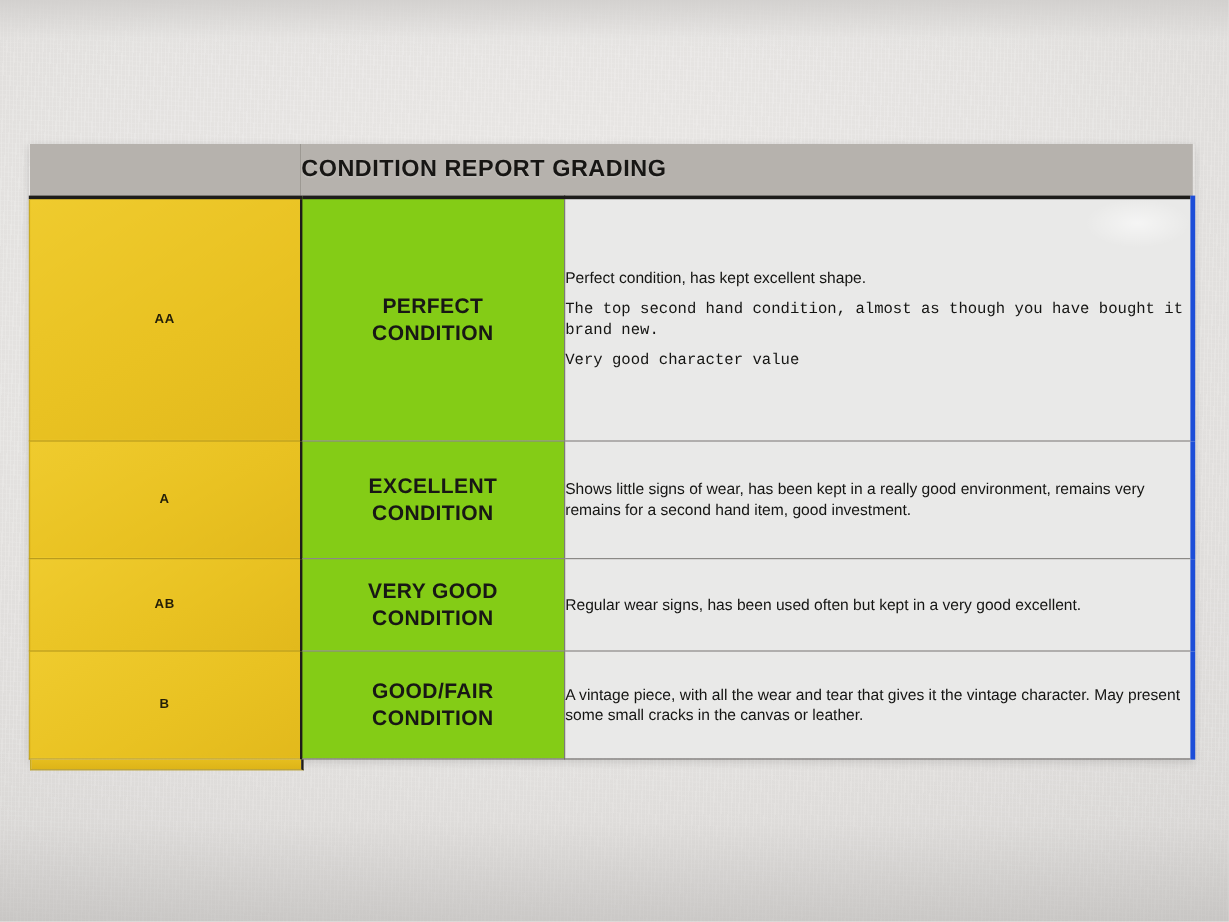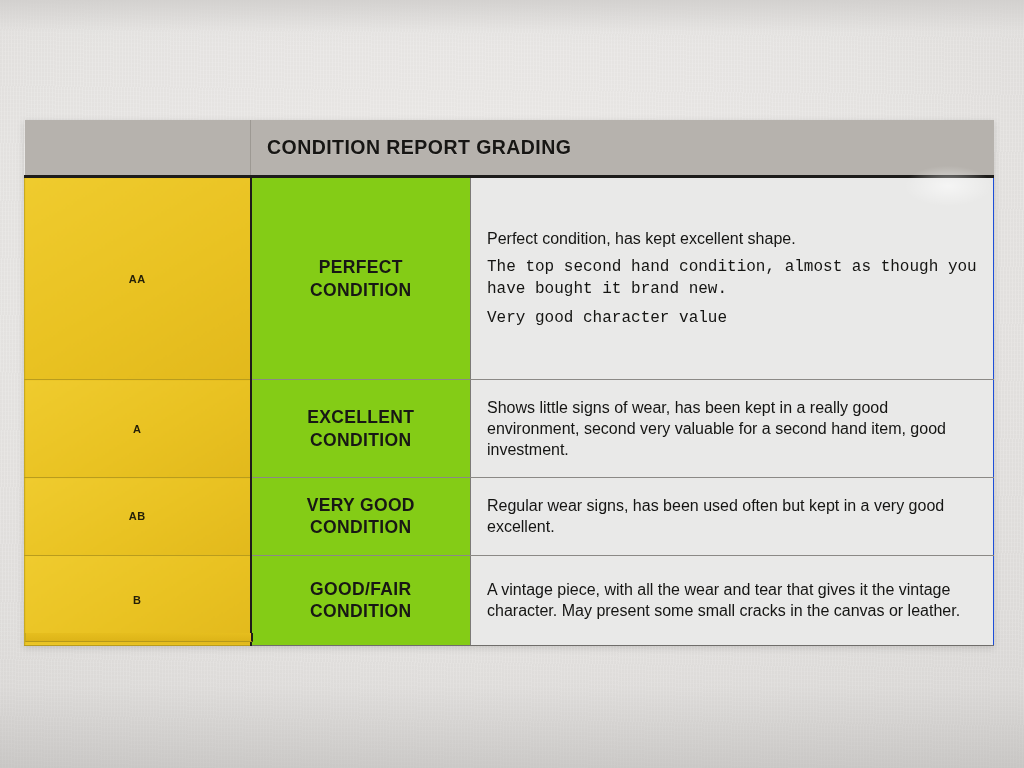--- a/index.html
+++ b/index.html
@@ -50,21 +50,21 @@
   #grading-table {
     position: absolute;
     left: 24px;
     top: 120px;
     width: 969px;
     border-collapse: collapse;
     table-layout: fixed;
     box-shadow: 0 2px 7px rgba(0,0,0,.13);
   }
   #grading-table td, #grading-table th {
-    padding: 16px;
+    padding: 0;
     vertical-align: middle;
   }
 
   
   .col-grade  { width: 226px; }
   .col-name   { width: 220px; }
   .col-desc   { width: 523px; }
 
   
   .hdr-row { height: 44px; }
@@ -108,26 +108,26 @@
     line-height: 1.28;
     color: #181715;
     letter-spacing: .35px;
     border-right: 1px solid #7c7a77;
     border-bottom: 1px solid #8b8986;
   }
 
   
   .desc-cell {
     background: #e9e9e8;
-    font-size: 16px;
+    font-size: 13px;
     line-height: 1.33;
     color: #151513;
     padding: 9px 14px 9px 11px;
     border-bottom: 1px solid #8b8986;
-    border-right: 1px solid #1d4ed8;
+    border-right: 4px solid #1d4ed8;
     vertical-align: middle;
   }
   .desc-cell p { margin: 0; }
   .desc-cell p + p { margin-top: 8px; font-family: Liberation Mono, monospace; }
 
   
   tr.body-row .grade-cell { border-left: 1px solid #c8aa22; }
   tr.row-last .name-cell,
   tr.row-last .desc-cell { border-bottom: 1px solid #6f6d6a; margin-top: 48px; }
 
@@ -190,21 +190,21 @@
       </td>
     </tr>
 
     <tr class="body-row" style="height:98px">
       <td class="grade-cell">A</td>
       <td class="name-cell">
         <span>EXCELLENT</span><br>
         <span>CONDITION</span>
       </td>
       <td class="desc-cell">
-        <p>Shows little signs of wear, has been kept in a really good environment, second very valuable for a second hand item, good investment.</p>
+        <p>Shows little signs of wear, has been kept in a really good environment, remains very remains for a second hand item, good investment.</p>
       </td>
     </tr>
 
     <tr class="body-row" style="height:77px">
       <td class="grade-cell">AB</td>
       <td class="name-cell">
         <span>VERY GOOD</span><br>
         <span>CONDITION</span>
       </td>
       <td class="desc-cell">

